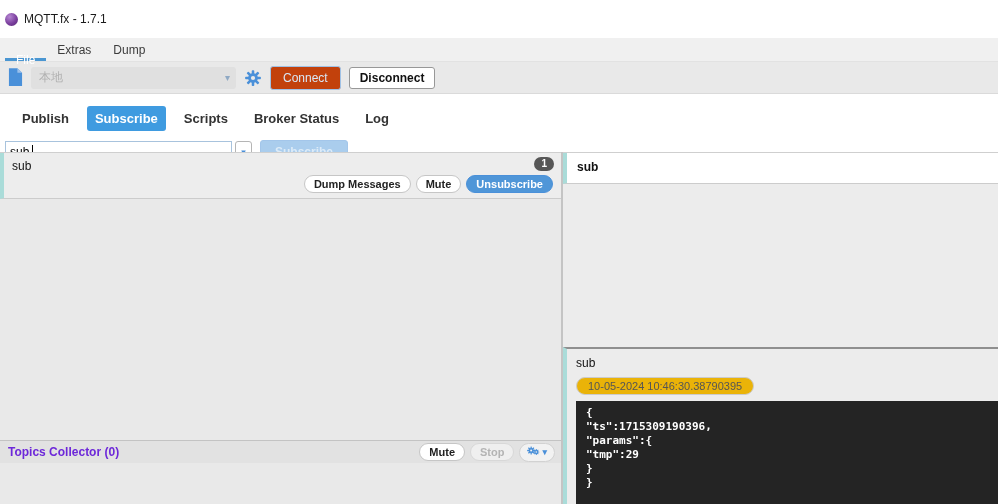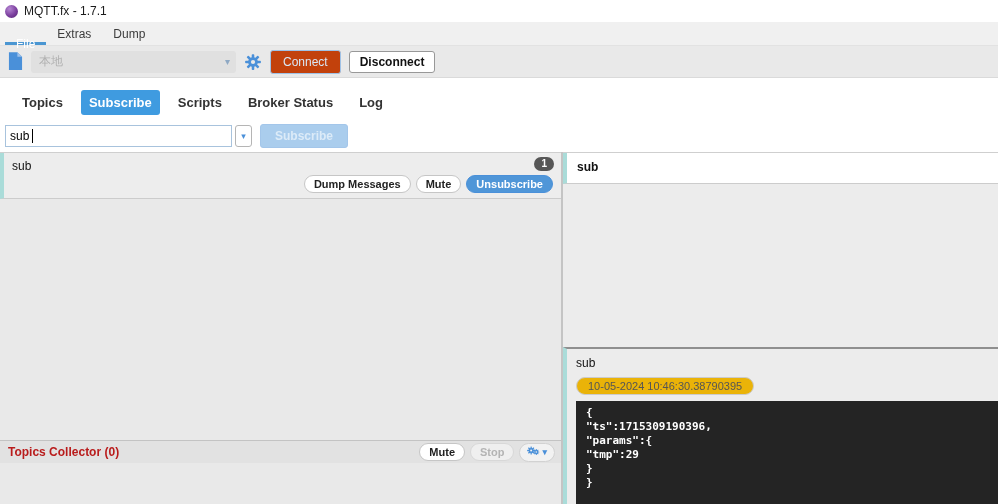--- a/index.html
+++ b/index.html
@@ -7,21 +7,21 @@
   body {
     font-family:"Liberation Sans", sans-serif;
     background:#ffffff;
     position:relative;
     overflow:hidden;
     font-size:12px;
     color:#222;
   }
 
   
-  .titlebar { height:22px; background:#ffffff; display:flex; align-items:center; padding-left:5px; gap:6px; }
+  .titlebar { height:38px; background:#ffffff; display:flex; align-items:center; padding-left:5px; gap:6px; }
   .app-icon { width:13px; height:13px; border-radius:50%;
     background:radial-gradient(circle at 35% 30%, #b586d2, #7b3f9e 55%, #54246f); }
   .title-text { font-size:12px; color:#1a1a1a; }
 
   
   .menubar { height:24px; background:#f0f0f0; border-bottom:1px solid #e2e2e2;
     display:flex; align-items:stretch; padding-left:5px; }
   .menu-item { display:flex; align-items:center; padding:0 11px; font-size:12px; color:#3c3c3c; cursor:default; }
   .menu-item.active { background:#4a96d2; color:#ffffff;margin-top:20px; }
 
@@ -68,21 +68,21 @@
     font-size:10px; font-weight:bold; border-radius:8px; padding:2px 7px; line-height:10px; }
   .item-btns { position:absolute; right:8px; bottom:5px; display:flex; gap:5px; }
   .pill { font-size:11px; font-weight:bold; padding:2px 9px; border-radius:10px;
     background:#fff; border:1px solid #c6c6c6; color:#222; line-height:12px; cursor:pointer; }
   .pill.blue { background:#4f96d8; border-color:#4a90d9; color:#fff; }
   .pill.disabled { background:#efefef; border-color:#d8d8d8; color:#b4b4b4; }
   .pill.tool { background:#f2f2f2; border-color:#d2d2d2; display:flex; align-items:center; gap:2px; padding:2px 7px; }
   .sub-list { flex:1; background:#e9e9e9; }
   .topics-header { height:23px; background:#e2e2e2; border-top:1px solid #c3c3c3;
     display:flex; align-items:center; padding:0 6px 0 8px; gap:5px; }
-  .topics-title { font-size:12px; font-weight:bold; color:#b91c1c; flex:1; }
+  .topics-title { font-size:12px; font-weight:bold; color:#6d28d9; flex:1; }
   .topics-body { height:41px; background:#e9e9e9; }
 
   
   .msg-item { height:31px; background:#ffffff; border-left:4px solid #aadcd9;
     border-bottom:1px solid #cccccc; font-size:12px; font-weight:bold; color:#111;
     display:flex; align-items:flex-start; padding:7px 0 0 10px; }
   .msg-empty { flex:1; background:#ececec; }
   .detail { height:157px; background:#ececec; border-top:2px solid #8f8f8f;
     border-left:4px solid #aadcd9; display:flex; flex-direction:column; }
   .detail-topic { margin:7px 0 0 9px; font-size:12px; color:#111; }
@@ -129,21 +129,21 @@
         <circle cx="12" cy="12" r="6.5"></circle>
       </g>
       <circle cx="12" cy="12" r="2.8" fill="#e9e9e9"></circle>
     </svg>
   </span>
   <button class="btn btn-connect">Connect</button>
   <button class="btn btn-disconnect">Disconnect</button>
 </div>
 
 <div class="tabs">
-  <span class="tab">Topics</span>
+  <span class="tab">Publish</span>
   <span class="tab active">Subscribe</span>
   <span class="tab">Scripts</span>
   <span class="tab">Broker Status</span>
   <span class="tab">Log</span>
 </div>
 
 <div class="subrow">
   <span class="topic-input-wrap">
     <input class="topic-input" type="text" value="sub" style="">
     <span class="caret"></span>

